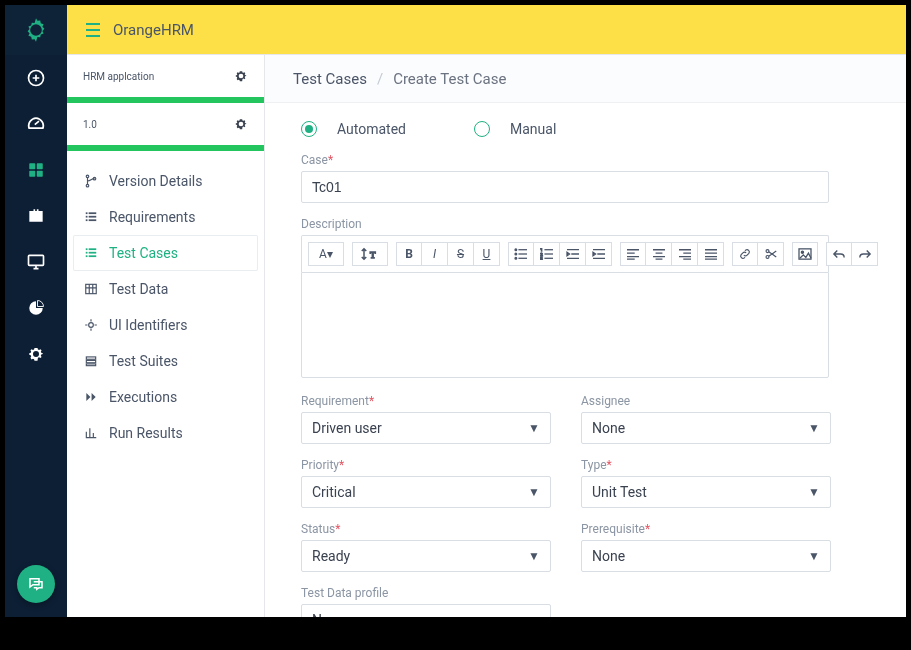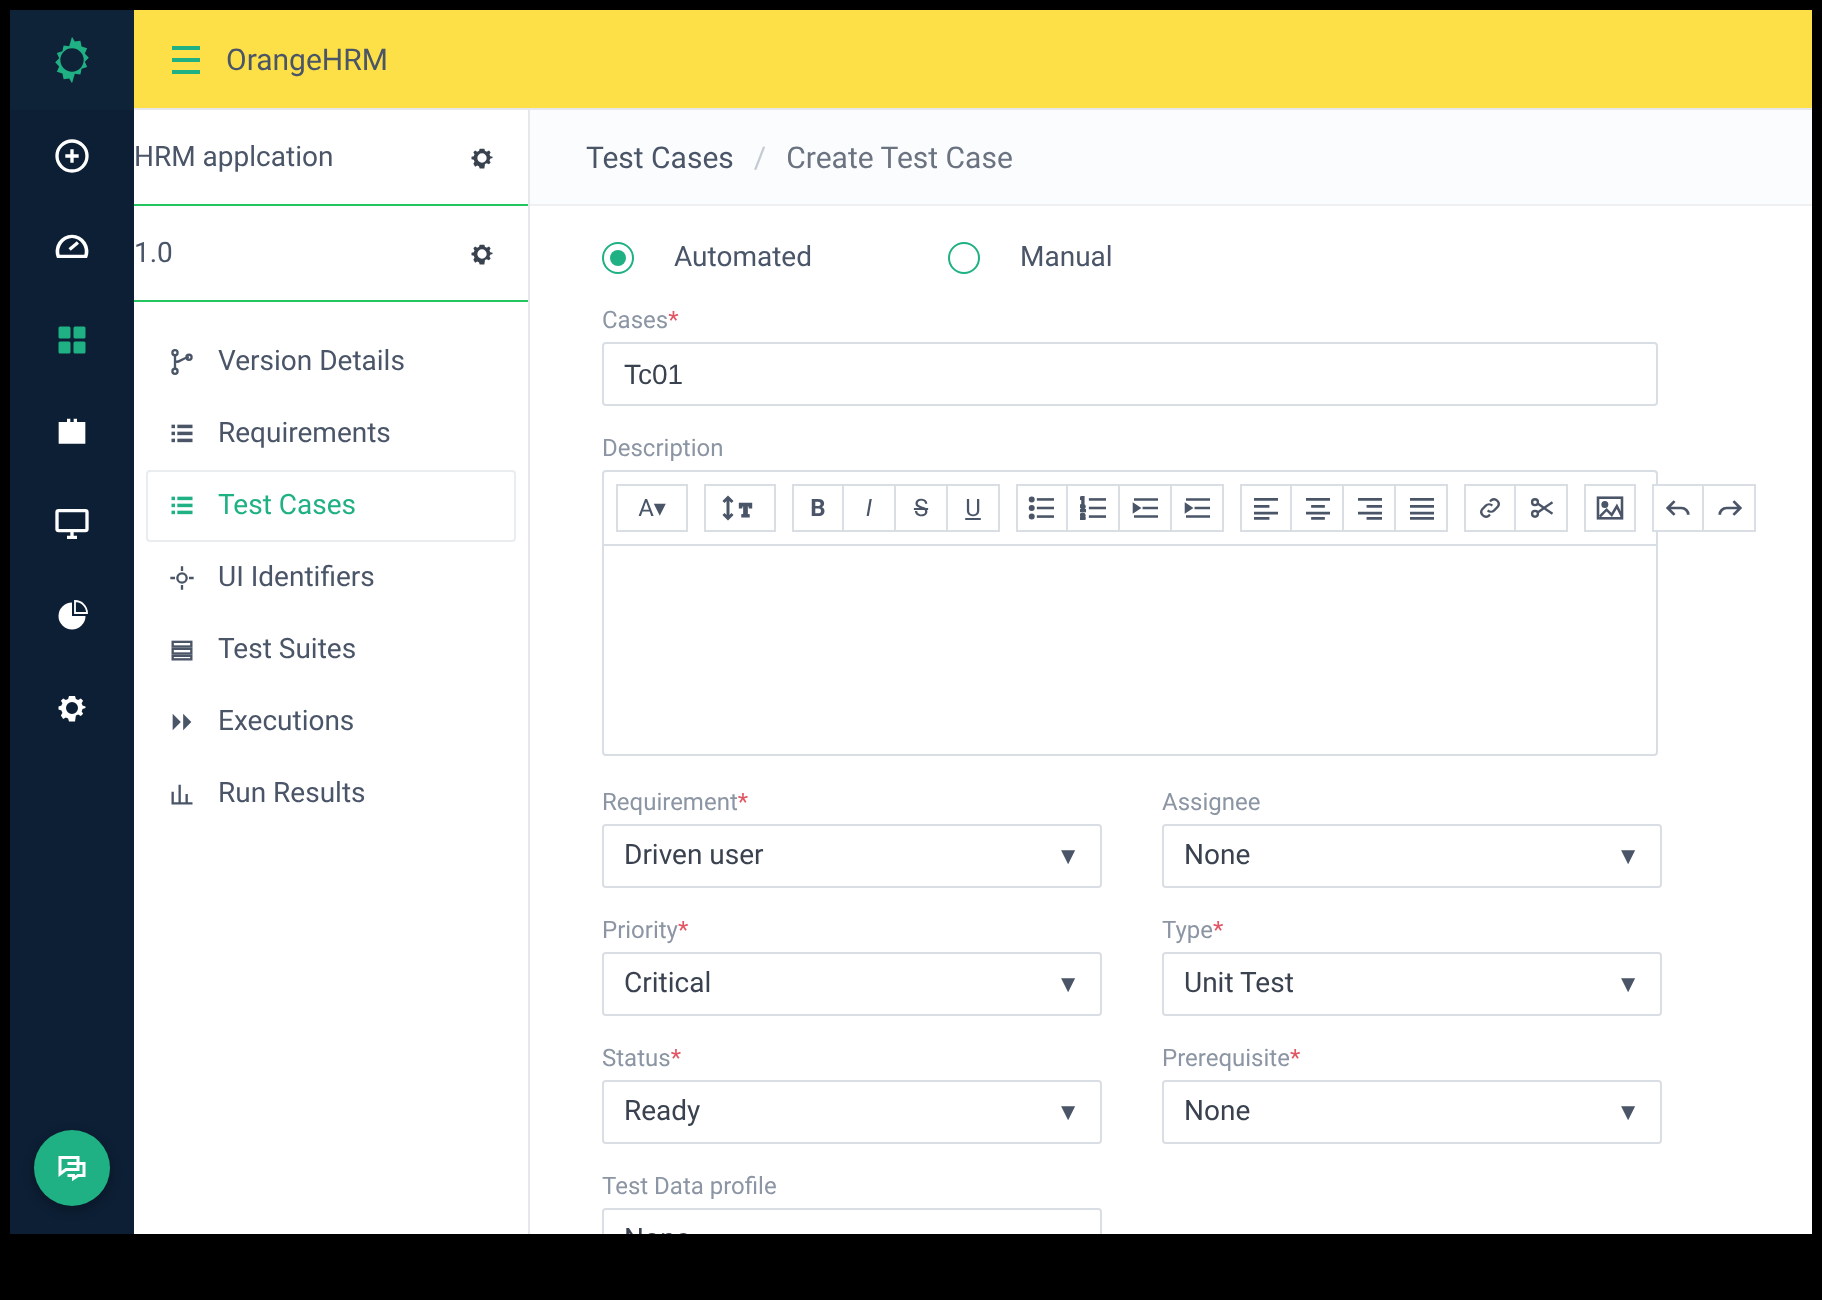--- a/index.html
+++ b/index.html
@@ -12,21 +12,21 @@
   .rail-item { width:62px; height:46px; display:flex; align-items:center; justify-content:center; color:#fff; cursor:pointer; }
   .rail-item.active svg { color:#1fb183; }
   .rail-chat { position:absolute; bottom:14px; left:12px; width:38px; height:38px; background:#1fb183; border-radius:50%; display:flex; align-items:center; justify-content:center; color:#fff; cursor:pointer; box-shadow:0 2px 6px rgba(0,0,0,.3); }
   
   .content { flex:1; display:flex; flex-direction:column; min-width:0; }
   .topbar { height:50px; border-bottom:1px solid #e5e7eb; display:flex; align-items:center; padding:0 18px; color:#4a5568; font-size:15px; }
   .topbar .ham { margin-right:12px; cursor:pointer; color:#1fb183; display:flex; }
   .body { flex:1; display:flex; min-height:0; }
   
   .sidebar2 { width:198px; border-right:1px solid #e5e7eb; background:#fff; display:flex; flex-direction:column; }
-  .sb-row { height:48px; border-bottom:1px solid #22c55e; display:flex; align-items:center; justify-content:space-between; padding:0 16px 0 0; color:#4a5568; font-size:14px; }
+  .sb-row { height:48px; border-bottom:6px solid #22c55e; display:flex; align-items:center; justify-content:space-between; padding:0 16px 0 16px; color:#4a5568; font-size:10px; }
   .sb-row .gear { color:#3a4250; cursor:pointer; }
   .nav-list { padding:12px 0; }
   .nav-item { display:flex; align-items:flex-end; gap:10px; padding:10px 16px; font-size:14px; color:#4a5568; cursor:pointer; }
   .nav-item.active { color:#1fb183; background:#fff; box-shadow: inset 0 0 0 1px #e9edf0; border-radius:2px; margin:0 6px; padding:10px 10px;}
   .nav-item .nicon { width:16px; height:16px; flex:0 0 16px; display:flex; align-items:center; justify-content:center; }
   
   .main { flex:1; display:flex; flex-direction:column; min-width:0; background:#fbfcfd; }
   .crumbs { height:48px; display:flex; align-items:center; padding:0 28px; font-size:15px; color:#6b7280; border-bottom:1px solid #eef0f2; background:#fbfcfd; }
   .crumbs .link { color:#4a5568; cursor:pointer; }
   .crumbs .sep { margin:0 10px; color:#c4cad3; }
@@ -182,20 +182,29 @@
                   <rect x="8" y="10" width="13" height="3"></rect>
                   <rect x="3" y="16" width="3" height="3"></rect>
                   <rect x="8" y="16" width="13" height="3"></rect>
                 </svg>
               </span>
             <span>Test Cases</span>
           </div>
           <div class="nav-item">
             <span class="nicon">
                 <svg width="14" height="14" viewBox="0 0 24 24" fill="none" stroke="#4a5568" stroke-width="2">
+                  <rect x="3" y="4" width="18" height="16"></rect>
+                  <path d="M3 10h18M9 4v16M15 4v16"></path>
+                </svg>
+              </span>
+            <span>Test Data</span>
+          </div>
+          <div class="nav-item">
+            <span class="nicon">
+                <svg width="14" height="14" viewBox="0 0 24 24" fill="none" stroke="#4a5568" stroke-width="2">
                   <circle cx="12" cy="12" r="4"></circle>
                   <path d="M12 2v4M12 18v4M2 12h4M18 12h4"></path>
                 </svg>
               </span>
             <span>UI Identifiers</span>
           </div>
           <div class="nav-item">
             <span class="nicon">
                 <svg width="14" height="14" viewBox="0 0 24 24" fill="none" stroke="#4a5568" stroke-width="2">
                   <rect x="4" y="5" width="16" height="4"></rect>
@@ -237,21 +246,21 @@
               <span class="dot"></span>
               <span>Automated</span>
             </div>
             <div class="radio off">
               <span class="dot"></span>
               <span>Manual</span>
             </div>
           </div>
 
           <div class="row row-narrow">
-            <label class="field-label"><span>Cases</span><span class="req">*</span></label>
+            <label class="field-label"><span>Case</span><span class="req">*</span></label>
             <input class="text-input" style="width: 528px;" value="Tc01">
           </div>
 
           <div class="row row-narrow">
             <label class="field-label">Description</label>
             <div class="rte-toolbar" style="width:528px;">
               <div class="btn-group">
                 <div class="tbtn wide">
                     <span>A▾</span>
                   </div>

